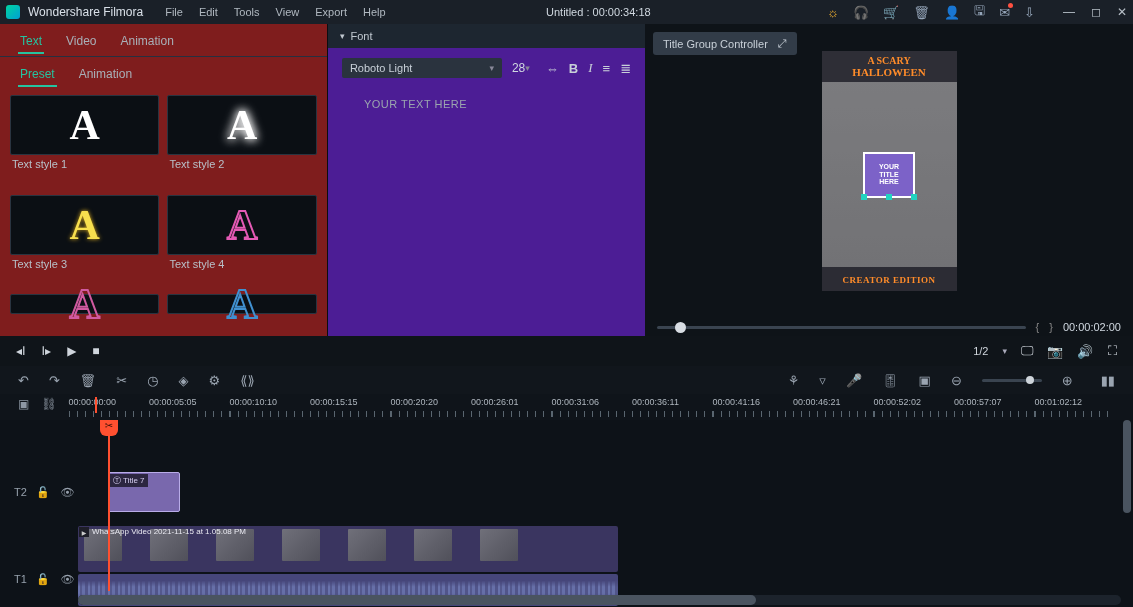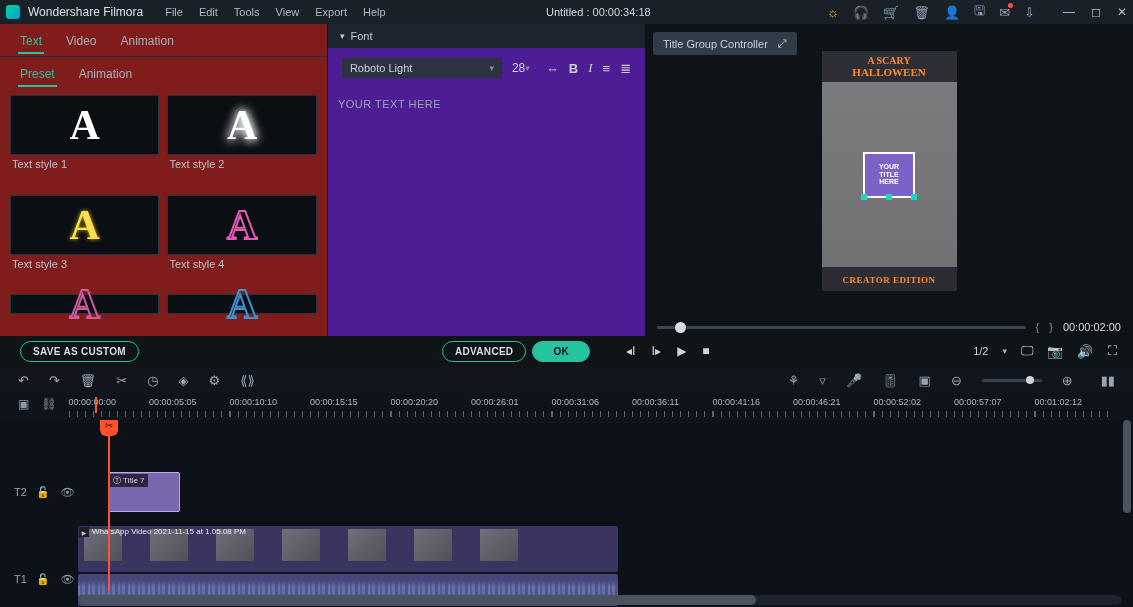--- a/index.html
+++ b/index.html
@@ -44,21 +44,21 @@
   .center-panel { flex: 1; background:#4c1d95; display:flex; flex-direction:column;}
   .section-header { padding:6px 12px; background:#1d2630; font-size:11px; color:#c0c8d0; display:flex;align-items:center;gap:6px; cursor:pointer;}
   .section-header::before{content:"▾"; font-size:9px;}
   .font-row { display:flex; align-items:center; gap:10px; padding:10px 14px;}
   .font-select { background:#2a333e; border:none; color:#c8d0d8; font-size:11px; padding:4px 8px; width:160px; display:flex; justify-content:space-between; align-items:center; border-radius:2px;}
   .font-select .chev{font-size:9px;color:#889;}
   .size-box { display:flex;align-items:center;gap:0;}
   .size-val{font-size:12px;color:#d0d8e0;}
   .fmt-icons{display:flex;gap:10px;align-items:center;margin-left:6px;}
   .fmt-icons span{font-size:13px;color:#c8d0d8;cursor:pointer;}
-  .text-input { margin:2px 2px 0; padding:8px; color:#9ba5af; font-size:11px; letter-spacing:0.5px;}
+  .text-input { margin:2px 28px 0; padding:8px; color:#9ba5af; font-size:11px; letter-spacing:0.5px;}
   
   
   .preview-panel { width:500px; background:#0e1318; display:flex; flex-direction:column; position:relative;}
   .title-group-btn { position:absolute; top:8px; left:8px; background:#323c48; color:#c8d0d8; font-size:11px; padding:5px 10px; border-radius:3px; display:flex; align-items:center; gap:10px;}
   .preview-area{flex:1;display:flex;align-items:center;justify-content:center;}
   .preview-video{width:135px;height:240px;background:#666; position:relative; display:flex;flex-direction:column;align-items:center;background:linear-gradient(#888,#777);}
   .pv-top{background:rgba(30,30,40,.85);width:100%;text-align:center;padding:4px 2px;}
   .pv-top .l1{color:#ff8c2a;font-family:Georgia,serif;font-size:10px;font-weight:bold;}
   .pv-top .l2{color:#ff8c2a;font-family:Georgia,serif;font-size:11px;font-weight:bold;}
   .pv-mid{flex:1;display:flex;align-items:center;justify-content:center;width:100%;background:rgba(100,100,110,.3);}
@@ -272,26 +272,20 @@
           <div class="scrub-thumb"></div>
         </div>
       <span class="scrub-brackets">{</span>
       <span class="scrub-brackets">}</span>
       <span class="scrub-time">00:00:02:00</span>
     </div>
   </div>
 </div>
 
 <div class="action-row">
-  <div class="action-left">
-    <button class="pill-btn">SAVE AS CUSTOM</button>
-    <span class="grow"></span>
-    <button class="pill-btn">ADVANCED</button>
-    <button class="pill-btn solid">OK</button>
-  </div>
   <div class="action-right">
     <div class="play-ctrls">
       <span>◂Ⅰ</span>
       <span>Ⅰ▸</span>
       <span>▶</span>
       <span>■</span>
     </div>
     <span class="grow"></span>
     <span class="page-ind">1/2</span>
     <span style="font-size:9px;color:#aab">▾</span>

